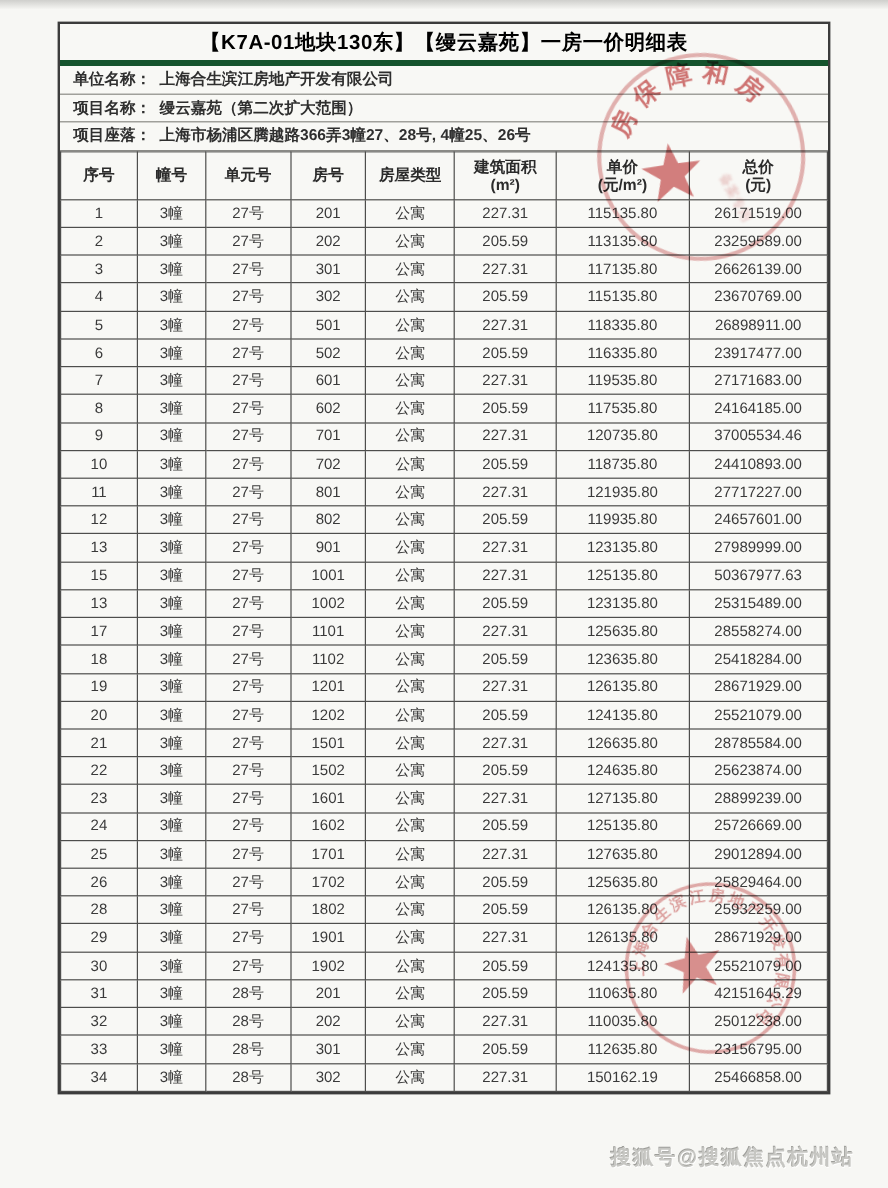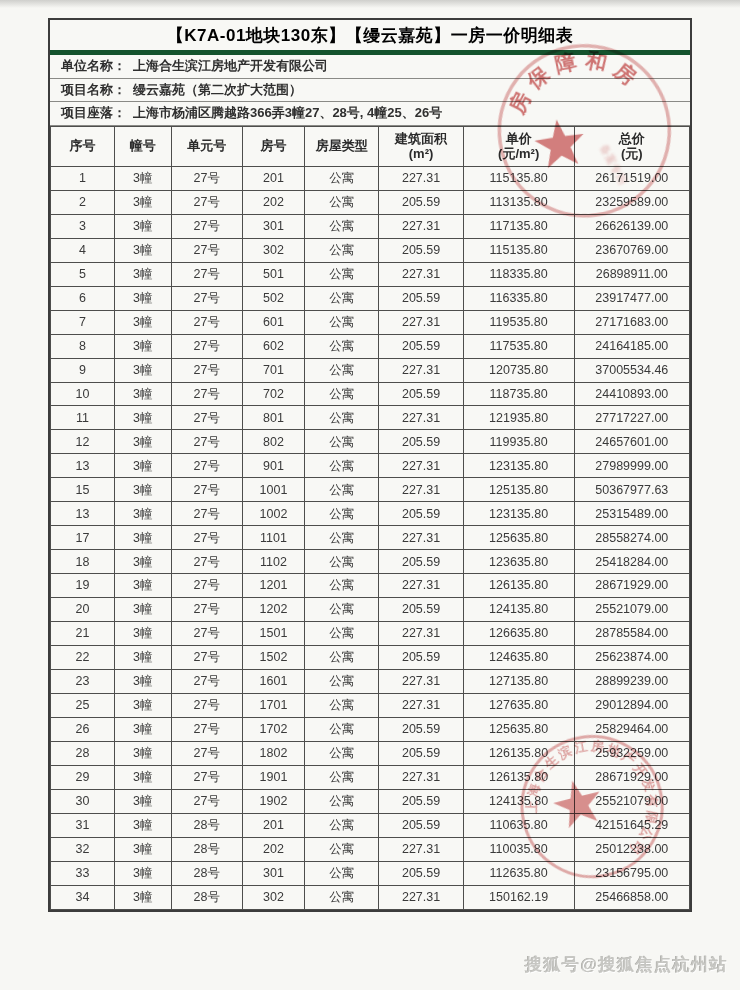--- a/index.html
+++ b/index.html
@@ -55,21 +55,21 @@
   }
   table.grid td {
     font-size: 12.5px; font-weight: 500; color: #3a3a3a;
     line-height: 1;
   }
   .stamp {
     position: absolute; pointer-events: none;
     mix-blend-mode: multiply; opacity: 0.9;
   }
   .watermark {
-    position: absolute; right: 12px; bottom: 14px;
+    position: absolute; right: 28px; bottom: 14px;
     font-size: 17px; font-weight: 700; letter-spacing: 1.5px;
     color: #c6c6c2;
     text-shadow: 0.5px 0.5px 0 #ffffff, -0.5px -0.5px 0 #9e9e9a;
   }
 </style>
 </head>
 <body>
 
 <div class="top-shade"></div>
 
@@ -331,20 +331,30 @@
             <td>23</td>
             <td>3幢</td>
             <td>27号</td>
             <td>1601</td>
             <td>公寓</td>
             <td>227.31</td>
             <td>127135.80</td>
             <td>28899239.00</td>
           </tr>
           <tr>
+            <td>24</td>
+            <td>3幢</td>
+            <td>27号</td>
+            <td>1602</td>
+            <td>公寓</td>
+            <td>205.59</td>
+            <td>125135.80</td>
+            <td>25726669.00</td>
+          </tr>
+          <tr>
             <td>25</td>
             <td>3幢</td>
             <td>27号</td>
             <td>1701</td>
             <td>公寓</td>
             <td>227.31</td>
             <td>127635.80</td>
             <td>29012894.00</td>
           </tr>
           <tr>

